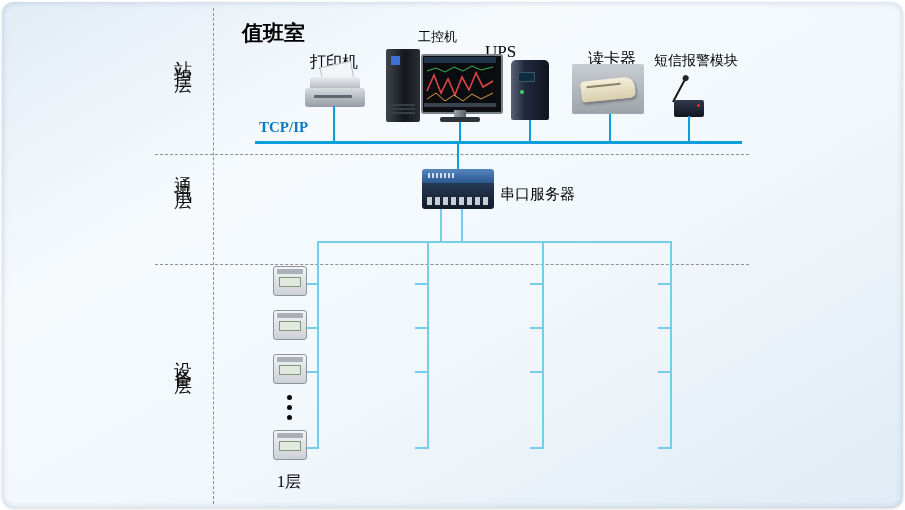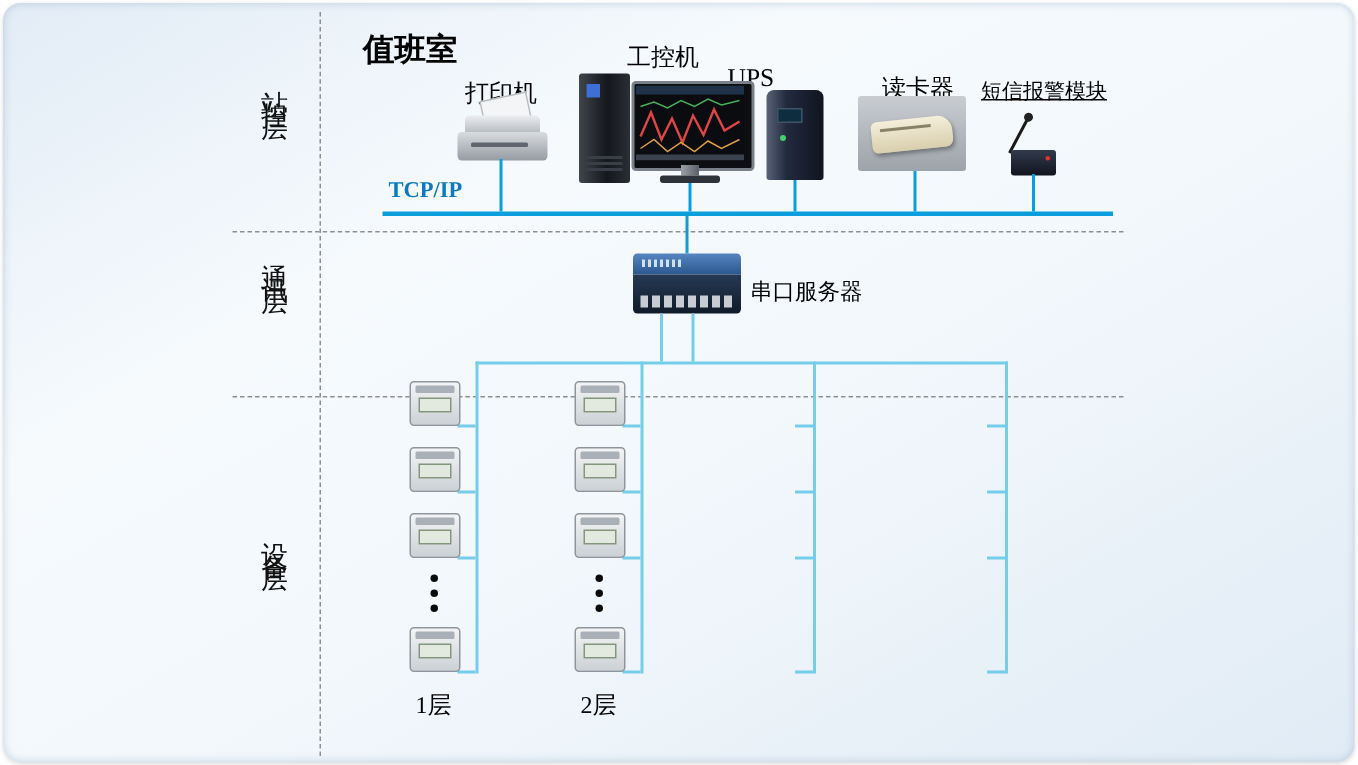--- a/index.html
+++ b/index.html
@@ -68,21 +68,21 @@
   
   .server{position:absolute;left:420px;top:167px;width:72px;height:40px;}
   .server .stop{position:absolute;left:0;top:0;width:72px;height:14px;background:linear-gradient(#5585c0,#2c578f);border-radius:3px 3px 0 0;}
   .server .stop::before{content:"";position:absolute;left:6px;top:4px;width:26px;height:5px;
     background:repeating-linear-gradient(90deg,#cfe0f2 0 2px,rgba(0,0,0,0) 2px 4px);}
   .server .sbot{position:absolute;left:0;top:14px;width:72px;height:26px;background:linear-gradient(#263a55,#101a29);border-radius:0 0 3px 3px;}
   .server .ports{position:absolute;left:5px;bottom:4px;width:62px;height:8px;
     background:repeating-linear-gradient(90deg,#c8cdd4 0 5px,rgba(0,0,0,0) 5px 8px);}
 
   
-  .col{position:absolute;top:252px;width:32px;height:235px;text-decoration:underline;}
+  .col{position:absolute;top:264px;width:32px;height:235px;text-decoration:underline;}
   .meter{position:absolute;left:0;width:32px;height:28px;background:linear-gradient(#f3f4f5,#ccd1d6);
     border:1px solid #8f959d;border-radius:3px;}
   .meter::before{content:"";position:absolute;left:3px;top:2px;right:3px;height:5px;background:#a9b0b8;border-radius:1px;}
   .meter::after{content:"";position:absolute;left:5px;top:10px;width:20px;height:8px;background:#e2eadf;border:1px solid #84957f;}
   .dots{position:absolute;top:124px;left:0;width:32px;}
   .dots i{display:block;width:5px;height:5px;border-radius:50%;background:#0a0a0a;margin:5px auto;}
   .floor-label{position:absolute;top:206px;left:-16px;width:64px;text-align:center;font-size:16px;color:#000;}
 </style>
 </head>
 <body>
@@ -92,24 +92,24 @@
   <div class="dashed-v" style="left:211px;top:6px;height:496px;"></div>
   <div class="dashed-h" style="left:153px;top:152px;width:594px;"></div>
   <div class="dashed-h" style="left:153px;top:262px;width:594px;"></div>
 
   <div class="layer-label" style="left:169px;top:44px;">站控层</div>
   <div class="layer-label" style="left:169px;top:160px;">通讯层</div>
   <div class="layer-label" style="left:169px;top:345px;">设备层</div>
 
   <div class="title">值班室</div>
   <div class="lbl" style="left:308px;top:50px;">打印机</div>
-  <div class="lbl" style="left:416px;top:26px;font-size:16px;">工控机</div>
+  <div class="lbl" style="left:416px;top:26px;font-size:13px;">工控机</div>
   <div class="lbl" style="left:483px;top:40px;font-size:17px;">UPS</div>
   <div class="lbl" style="left:586px;top:47px;">读卡器</div>
-  <div class="lbl" style="left:652px;top:50px;font-size:14px;text-decoration:underline;">短信报警模块</div>
+  <div class="lbl" style="left:652px;top:50px;font-size:14px;">短信报警模块</div>
 
   <div class="printer">
     <div class="paper"></div>
     <div class="ptop"></div>
     <div class="pbody"></div>
     <div class="slot"></div>
   </div>
 
   <div class="tower"></div>
   <div class="monitor">
@@ -190,28 +190,16 @@
     <div class="meter" style="top:88px;"></div>
     <div class="dots">
         <i></i>
         <i></i>
         <i></i>
       </div>
     <div class="meter" style="top:164px;"></div>
     <div class="floor-label">1层</div>
   </div>
 
-  <div class="col" style="left:381px;">
-    <div class="meter" style="top:0;"></div>
-    <div class="meter" style="top:44px;"></div>
-    <div class="meter" style="top:88px;"></div>
-    <div class="dots">
-        <i></i>
-        <i></i>
-        <i></i>
-      </div>
-    <div class="meter" style="top:164px;"></div>
-    <div class="floor-label">2层</div>
-  </div>
 
 
 
 </div>
 
 </body></html>

